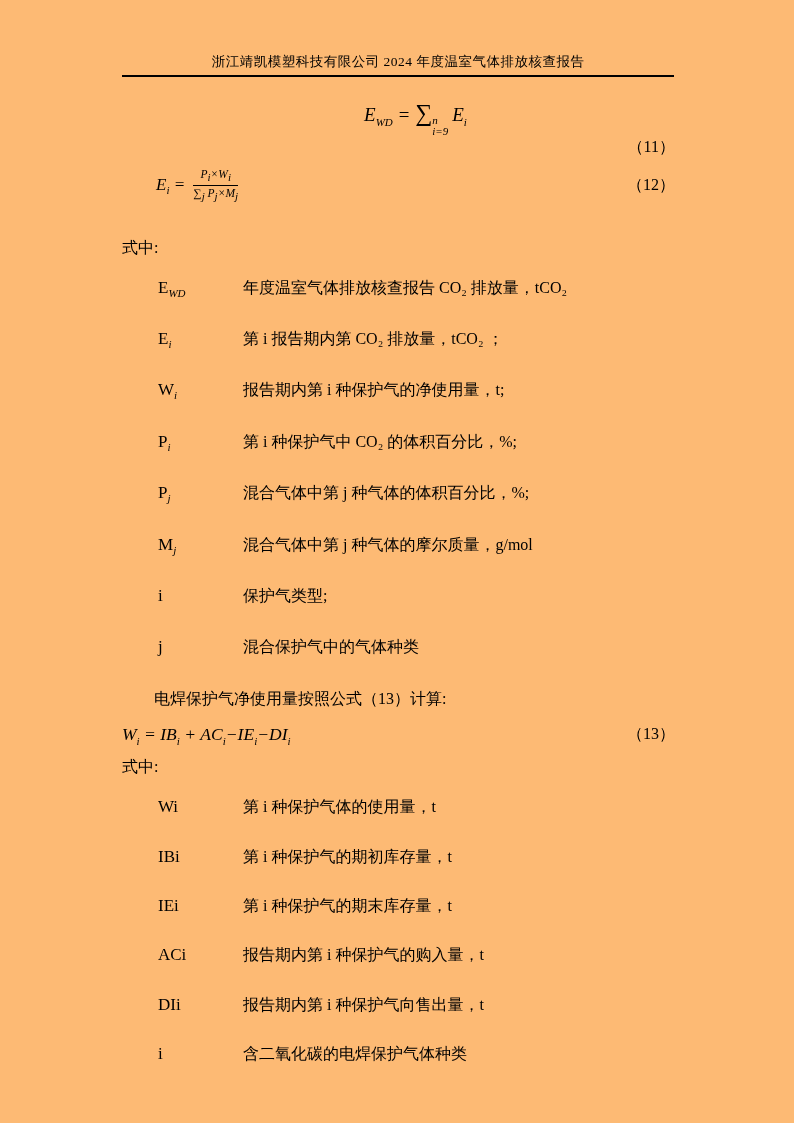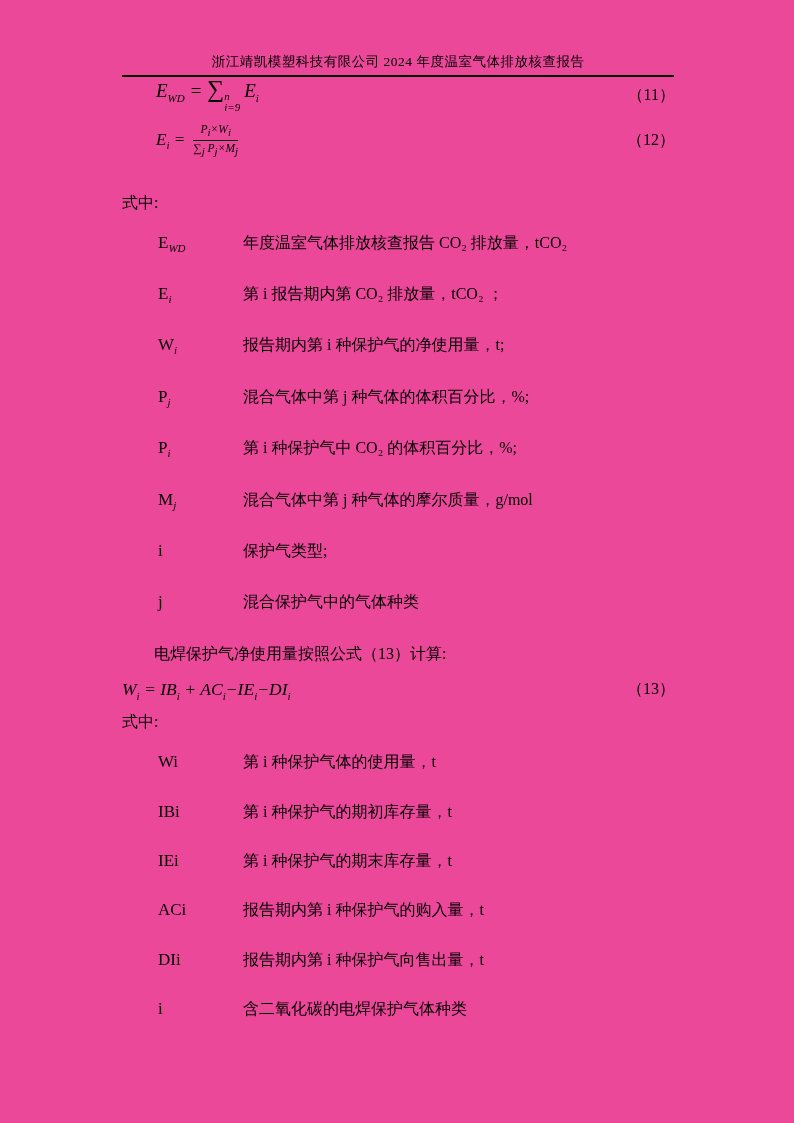--- a/index.html
+++ b/index.html
@@ -1,35 +1,35 @@
 <!DOCTYPE html>
 <html><head>
 <meta charset="utf-8">
 <style>
   html,body { margin:0; padding:0; background:#e8e8e8; }
   .page {
     position:relative; width:794px; height:1123px; margin:0 auto;
-    background:#ec4899; color:#000;
+    background:#fdba74; color:#000;
     font-family:"Liberation Serif","DejaVu Serif",serif;
     overflow:hidden;
   }
   .header {
     margin:0 120px 0 122px; padding-top:53px; padding-bottom:4px;
     border-bottom:2px solid #000; text-align:center;
     font-size:13.5px; letter-spacing:0.5px; white-space:nowrap;
   }
   .content { margin:0 119px 0 122px; }
 
   
   .f-row { display:flex; align-items:center; }
   .f-row.indent { padding-left:34px; }
   .f-num { margin-left:auto; font-size:16px; font-style:normal; }
   .math { font-style:italic; }
   .math sub, .term-sub { font-size:11px; font-style:italic; }
-  .f11 { font-size:19px; }
+  .f11 { margin-top:24px; font-size:19px;flex-direction:column; }
   .sigma { font-size:24px; font-style:normal; line-height:24px; }
   .limits {
     display:inline-flex; flex-direction:column; justify-content:center;
     font-size:11px; line-height:11px; font-style:italic;
     vertical-align:-3px; margin-right:4px;
   }
   .f12 { margin-top:10px; font-size:17px; }
   .frac {
     display:inline-block; text-align:center; vertical-align:middle;
     font-size:11.5px; line-height:13px; margin-left:4px;
@@ -94,27 +94,27 @@
           <span class="def-term"><span>E</span><sub class="term-sub">i</sub></span>
           <span class="def-desc">第 i 报告期内第 CO₂ 排放量，tCO₂ ；</span>
         </div>
 
         <div class="def-item">
           <span class="def-term"><span>W</span><sub class="term-sub">i</sub></span>
           <span class="def-desc">报告期内第 i 种保护气的净使用量，t;</span>
         </div>
 
         <div class="def-item">
-          <span class="def-term"><span>P</span><sub class="term-sub">j</sub></span>
-          <span class="def-desc">混合气体中第 j 种气体的体积百分比，%;</span>
+          <span class="def-term"><span>P</span><sub class="term-sub">i</sub></span>
+          <span class="def-desc">第 i 种保护气中 CO₂ 的体积百分比，%;</span>
         </div>
 
         <div class="def-item">
-          <span class="def-term"><span>P</span><sub class="term-sub">i</sub></span>
-          <span class="def-desc">第 i 种保护气中 CO₂ 的体积百分比，%;</span>
+          <span class="def-term"><span>P</span><sub class="term-sub">j</sub></span>
+          <span class="def-desc">混合气体中第 j 种气体的体积百分比，%;</span>
         </div>
 
         <div class="def-item">
           <span class="def-term"><span>M</span><sub class="term-sub">j</sub></span>
           <span class="def-desc">混合气体中第 j 种气体的摩尔质量，g/mol</span>
         </div>
 
         <div class="def-item">
           <span class="def-term"><span>i</span><sub class="term-sub"></sub></span>
           <span class="def-desc">保护气类型;</span>

